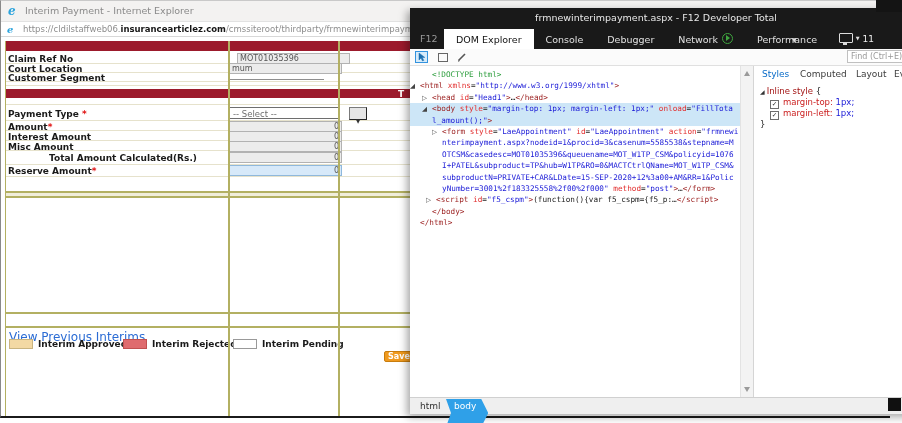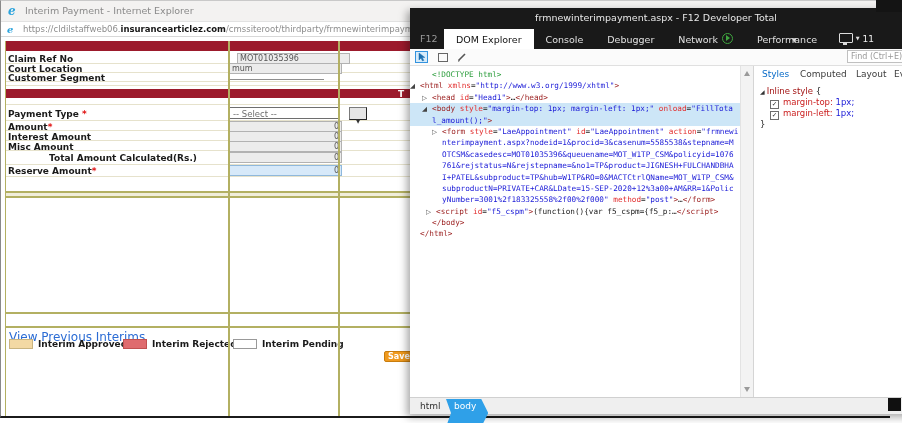--- a/index.html
+++ b/index.html
@@ -230,21 +230,20 @@
 
     <div class="codepanel" id="gen-code" style="padding-top: 3px;">
         <div class="cl" style="padding-left: 22px;"><span class="cd">&lt;!DOCTYPE html&gt;</span></div>
         <div class="cl" style="padding-left: 0px;"><span class="mk">◢</span><span class="ct">&lt;html</span><span class="ca"> xmlns</span><span class="cp">=</span><span class="cv">"http://www.w3.org/1999/xhtml"</span><span class="ct">&gt;</span></div>
         <div class="cl" style="padding-left: 12px;"><span class="mk">▷</span><span class="ct">&lt;head</span><span class="ca"> id</span><span class="cp">=</span><span class="cv">"Head1"</span><span class="ct">&gt;</span><span class="cp">…</span><span class="ct">&lt;/head&gt;</span></div>
         <div class="cl hl" style="padding-left: 12px;"><span class="mk">◢</span><span class="ct">&lt;body</span><span class="ca"> style</span><span class="cp">=</span><span class="cv">"margin-top: 1px; margin-left: 1px;"</span><span class="ca"> onload</span><span class="cp">=</span><span class="cv">"FillTota</span></div>
         <div class="cl hl" style="padding-left: 22px;"><span class="cv">l_amount();"</span><span class="ct">&gt;</span></div>
         <div class="cl" style="padding-left: 22px;"><span class="mk">▷</span><span class="ct">&lt;form</span><span class="ca"> style</span><span class="cp">=</span><span class="cv">"LaeAppointment"</span><span class="ca"> id</span><span class="cp">=</span><span class="cv">"LaeAppointment"</span><span class="ca"> action</span><span class="cp">=</span><span class="cv">"frmnewi</span></div>
         <div class="cl" style="padding-left: 32px;"><span class="cv">nterimpayment.aspx?nodeid=1&amp;procid=3&amp;casenum=5585538&amp;stepname=M</span></div>
         <div class="cl" style="padding-left: 32px;"><span class="cv">OTCSM&amp;casedesc=MOT01035396&amp;queuename=MOT_W1TP_CSM&amp;policyid=1076</span></div>
-        <div class="cl" style="padding-left: 32px;"><span class="cv">761&amp;rejstatus=N&amp;rejstepname=&amp;no1=TP&amp;product=JIGNESH+FULCHANDBHA</span></div>
         <div class="cl" style="padding-left: 32px;"><span class="cv">I+PATEL&amp;subproduct=TP&amp;hub=W1TP&amp;RO=0&amp;MACTCtrlQName=MOT_W1TP_CSM&amp;</span></div>
         <div class="cl" style="padding-left: 32px;"><span class="cv">subproductN=PRIVATE+CAR&amp;LDate=15-SEP-2020+12%3a00+AM&amp;RR=1&amp;Polic</span></div>
         <div class="cl" style="padding-left: 32px;"><span class="cv">yNumber=3001%2f183325558%2f00%2f000"</span><span class="ca"> method</span><span class="cp">=</span><span class="cv">"post"</span><span class="ct">&gt;</span><span class="cp">…</span><span class="ct">&lt;/form&gt;</span></div>
         <div class="cl" style="padding-left: 16px;"><span class="mk">▷</span><span class="ct">&lt;script</span><span class="ca"> id</span><span class="cp">=</span><span class="cv">"f5_cspm"</span><span class="ct">&gt;</span><span class="cp">(function(){var f5_cspm={f5_p:…</span><span class="ct">&lt;/script&gt;</span></div>
         <div class="cl" style="padding-left: 22px;"><span class="ct">&lt;/body&gt;</span></div>
         <div class="cl" style="padding-left: 10px;"><span class="ct">&lt;/html&gt;</span></div>
       </div>
 
     <div class="vscroll">
       <span class="sb-up"></span>

